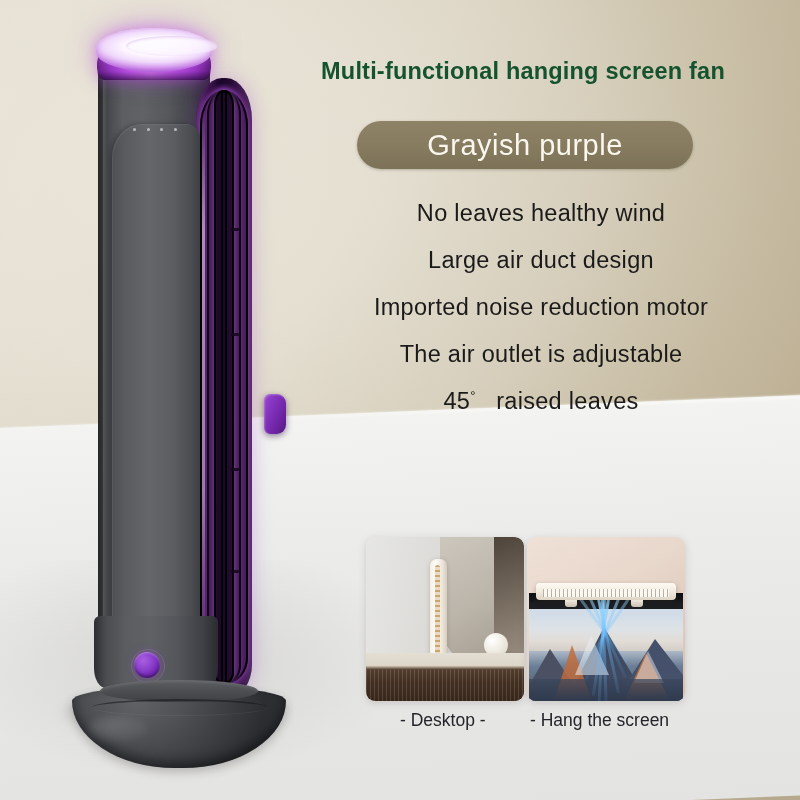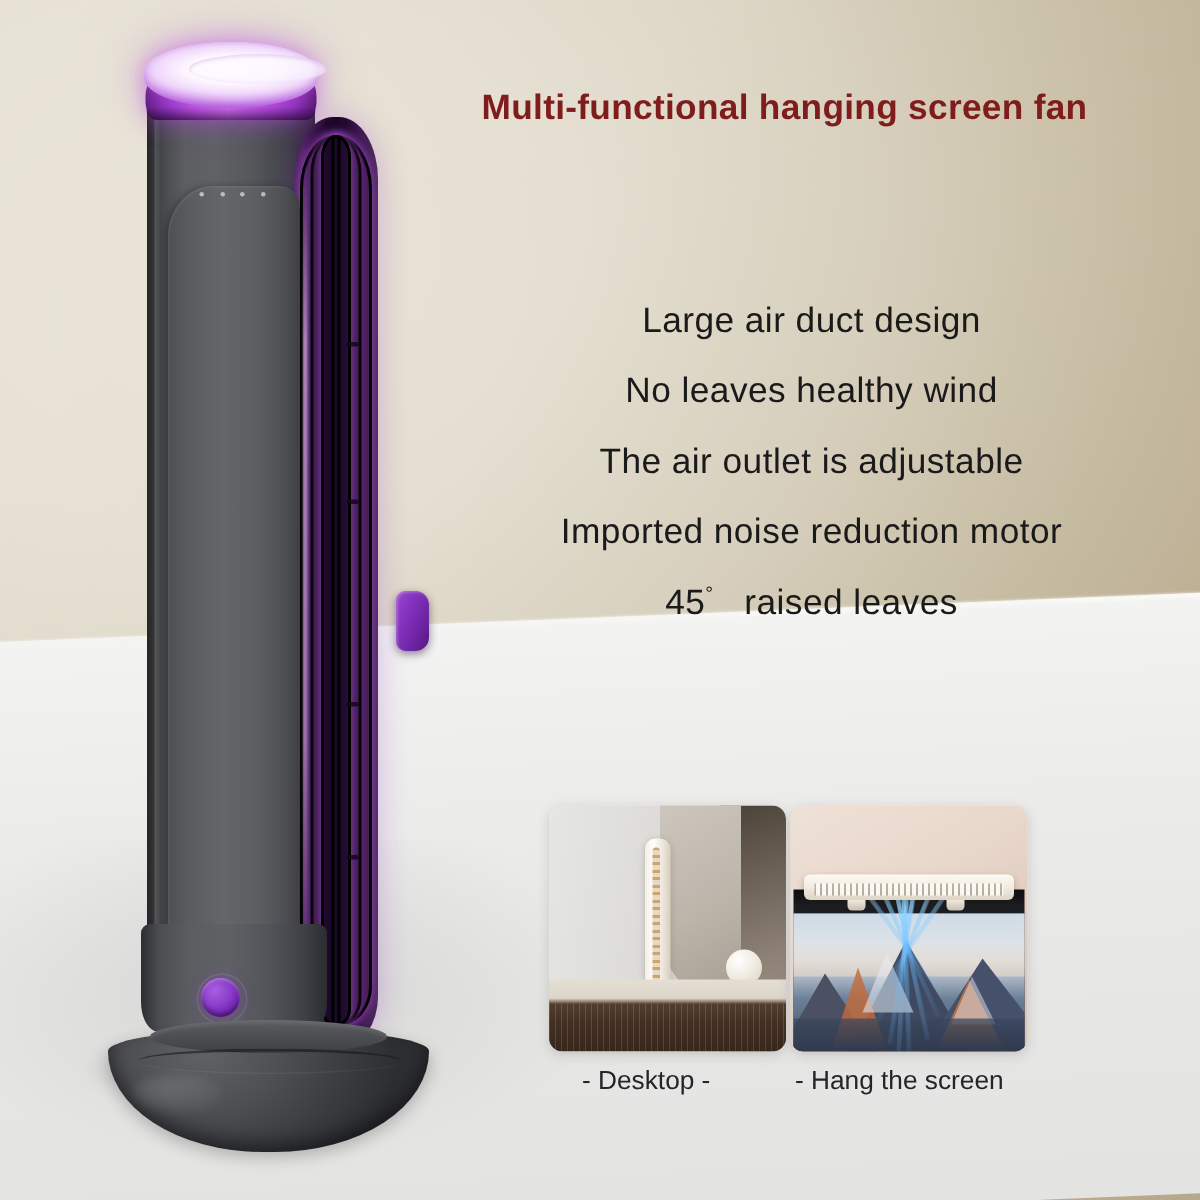--- a/index.html
+++ b/index.html
@@ -278,21 +278,21 @@
   }
 
   
   .headline {
     position: absolute;
     left: 262px; top: 58px;
     width: 522px;
     text-align: center;
     font-size: 23.5px;
     font-weight: bold;
-    color: #7f1d1d;
+    color: #14532d;
     letter-spacing: 0.2px;
     white-space: nowrap;
   }
 
   .badge {
     position: absolute;
     left: 357px; top: 121px;
     width: 336px; height: 48px;
     border-radius: 24px;
     background: linear-gradient(180deg, #8e8367 0%, #867b5f 55%, #7c7257 100%);
@@ -512,21 +512,21 @@
     left: 366px; top: 710px;
     width: 324px;
   }
   .caption {
     position: absolute;
     top: 0;
     font-size: 17.5px;
     color: #24242a;
     white-space: nowrap;
   }
-  .caption-a { left: 22px; }
+  .caption-a { left: 34px; }
   .caption-b { left: 164px; }
 </style>
 </head>
 <body>
 
 <div id="stage">
 
   <div class="bg-wall"></div>
   <div class="bg-wall-tint"></div>
   <div class="bg-floor"></div>
@@ -581,26 +581,29 @@
     <div class="fan-base">
       <div class="base-body"></div>
       <div class="base-top-lip"></div>
       <div class="base-seam"></div>
       <div class="base-hl"></div>
     </div>
   </div>
 
   <div class="headline">Multi-functional hanging screen fan</div>
 
+  <div class="badge">
+    <span class="badge-text">Grayish  purple</span>
+  </div>
 
   <div class="features">
+    <div class="feature-line">No  leaves  healthy  wind</div>
     <div class="feature-line">Large  air  duct  design</div>
-    <div class="feature-line">No  leaves  healthy  wind</div>
+    <div class="feature-line">Imported  noise  reduction  motor</div>
     <div class="feature-line">The  air  outlet  is  adjustable</div>
-    <div class="feature-line">Imported  noise  reduction  motor</div>
     <div class="feature-line"><span>45</span><sup>°</sup>&nbsp;&nbsp;&nbsp;<span>raised  leaves</span></div>
   </div>
 
   <div class="thumbs">
 
     <div class="thumb thumb-a">
       <div class="sc-wall"></div>
       <div class="sc-mirror"></div>
       <div class="sc-mirror-arc"></div>
       <div class="sc-ball"></div>

